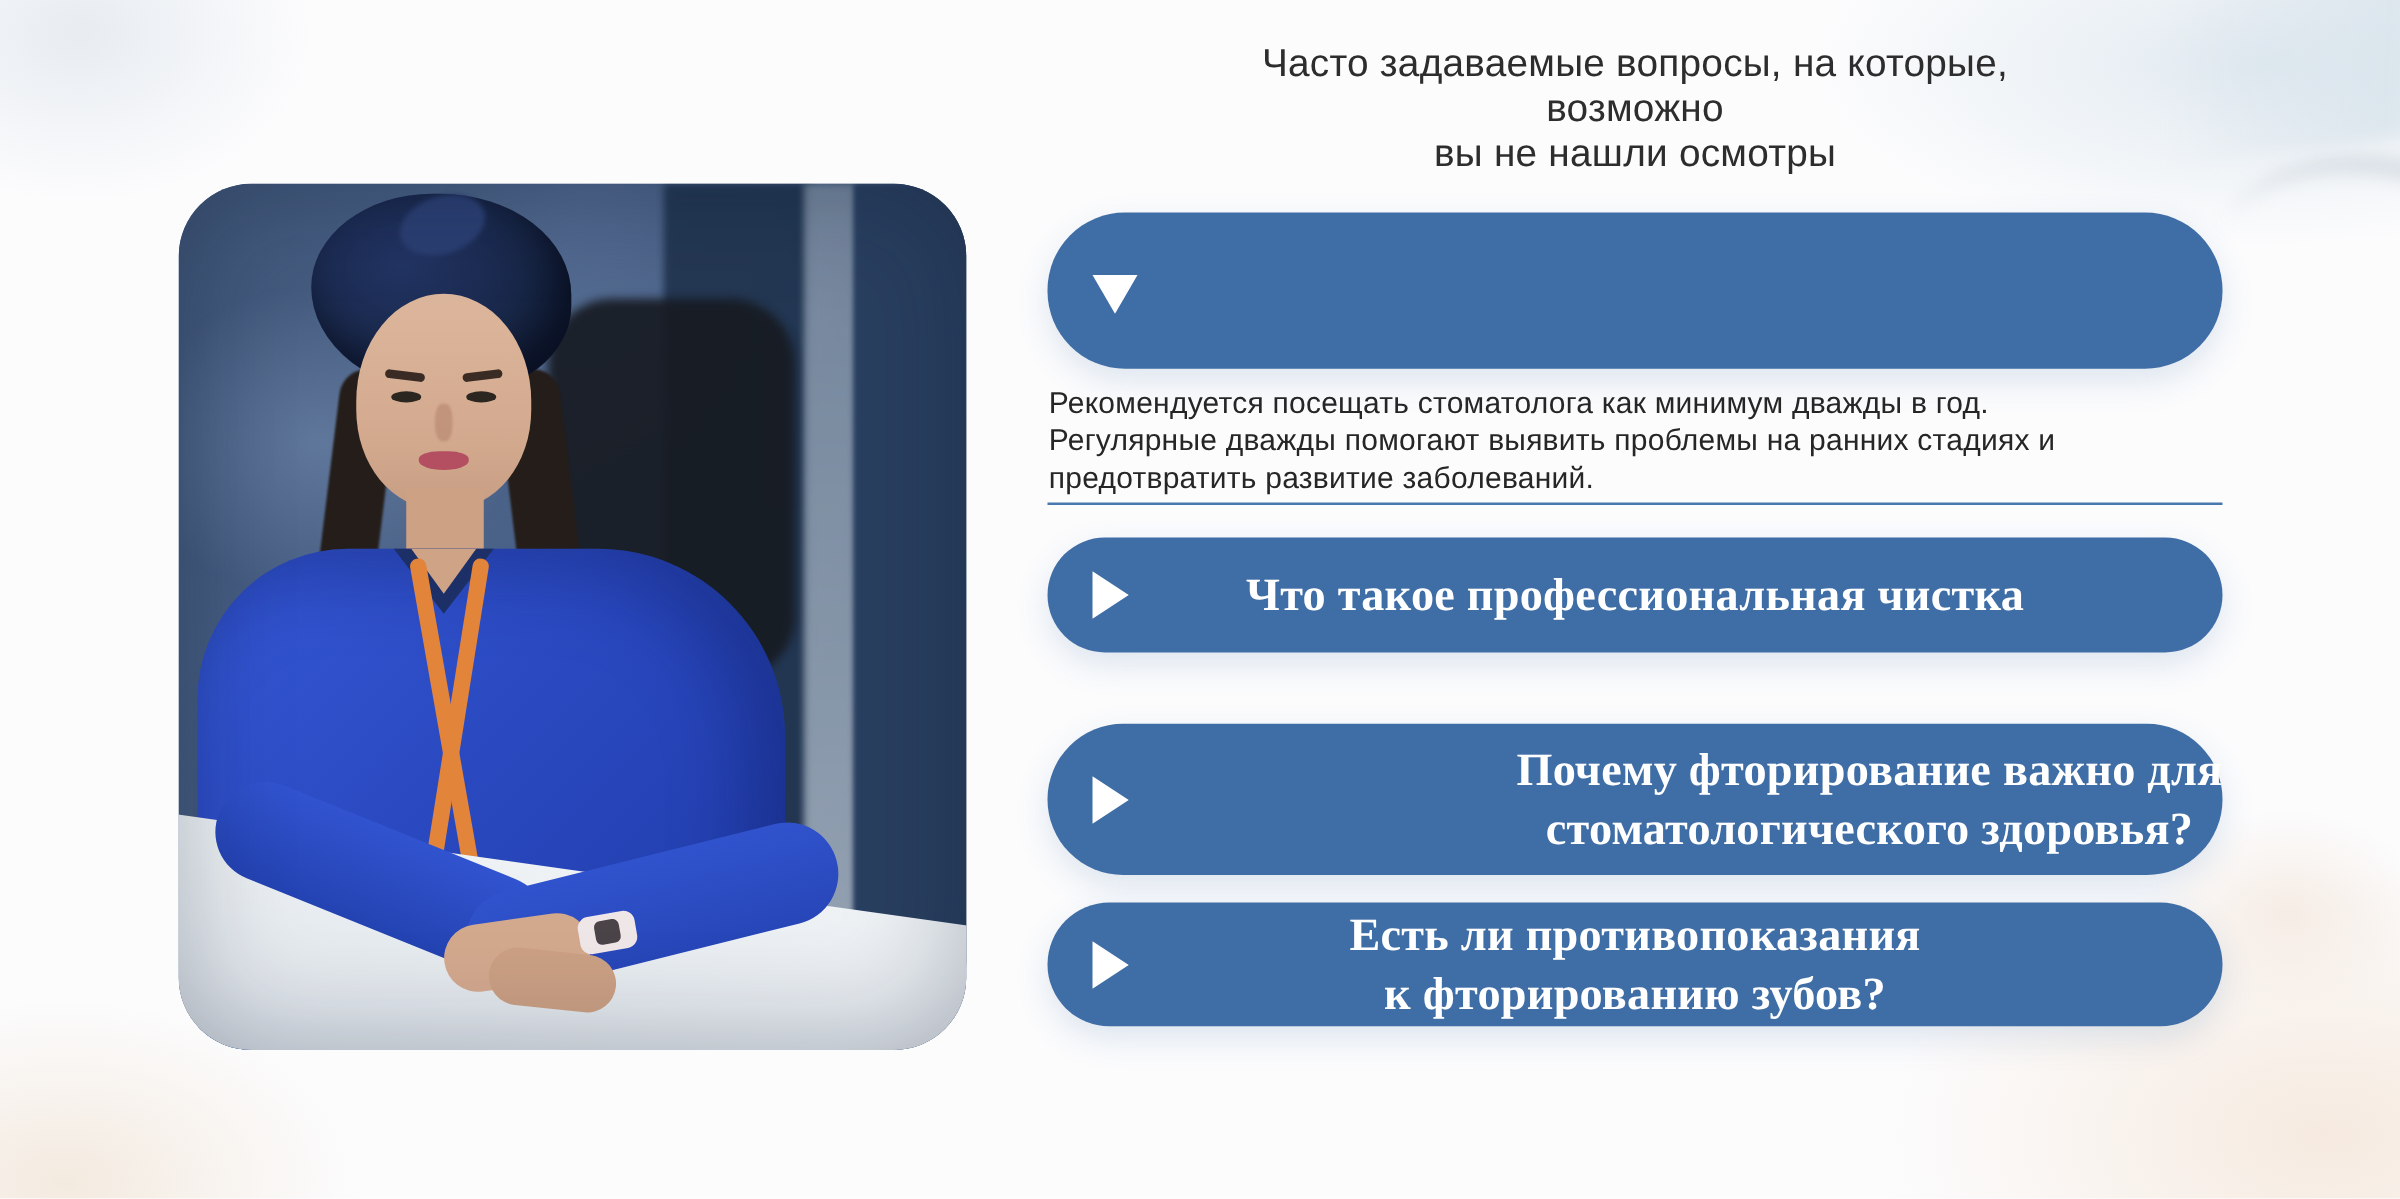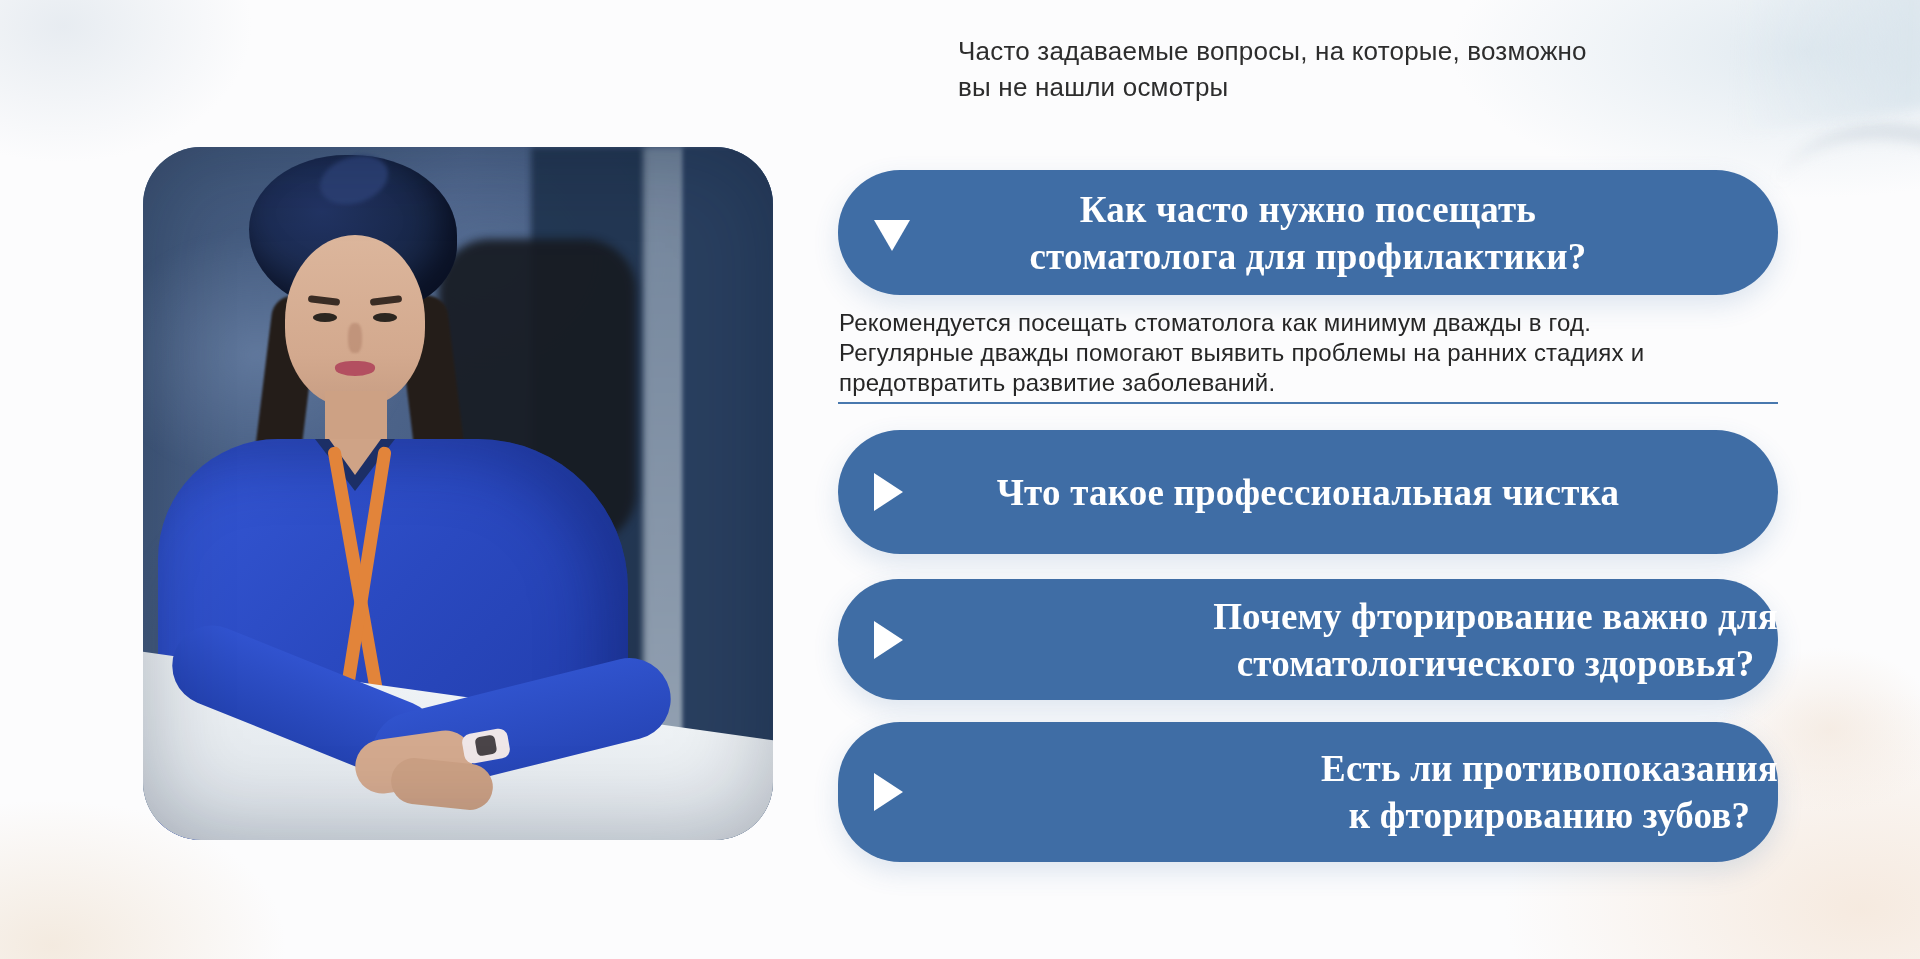--- a/index.html
+++ b/index.html
@@ -26,22 +26,22 @@
     transform:rotate(-8deg);filter:blur(6px);}
 
   
   .title{
     position:absolute;left:122px;top:14px;
     font-family:"Liberation Serif",serif;font-weight:bold;
     font-size:76px;line-height:84px;color:var(--title-blue,#1b4c97);
     letter-spacing:-1px;white-space:nowrap;
   }
   .subtitle{
-    position:absolute;left:958px;top:33px;width:700px;
-    font-size:26px;line-height:36px;color:#2d2d2d;letter-spacing:.2px;
+    position:absolute;left:958px;top:33px;width:700px;text-align:center;
+    font-size:31px;line-height:36px;color:#2d2d2d;letter-spacing:.2px;
   }
 
   
   .photo{position:absolute;left:143px;top:147px;width:630px;height:693px;
     border-radius:58px;overflow:hidden;background:#42597d;}
   .photo *{position:absolute;}
   .ph-wall{inset:0;background:linear-gradient(108deg,#3f5678 0%,#4c6389 38%,#42597d 62%,#2e4466 100%);}
   .ph-wall-tex{inset:0;filter:blur(3px);background:
     radial-gradient(220px 180px at 18% 30%,rgba(122,146,182,.5),rgba(122,146,182,0) 70%),
     radial-gradient(260px 220px at 55% 16%,rgba(96,120,158,.45),rgba(96,120,158,0) 70%),
@@ -105,23 +105,23 @@
     font-size:37px;line-height:47px;letter-spacing:.2px;
     box-shadow:0 10px 26px rgba(62,109,165,.16);
   }
   .pill .q{display:block;}
   .tri{position:absolute;left:36px;top:50%;width:0;height:0;}
   .tri-down{transform:translateY(-42%);
     border-left:18px solid transparent;border-right:18px solid transparent;border-top:31px solid #ffffff;}
   .tri-right{transform:translateY(-50%);
     border-top:19px solid transparent;border-bottom:19px solid transparent;border-left:29px solid #ffffff;}
   .pill-1{top:0;height:125px;}
-  .pill-2{top:260px;height:124px;}
+  .pill-2{top:260px;height:92px;}
   .pill-3{top:409px;height:121px;justify-content:flex-end;}
-  .pill-4{top:552px;height:140px;justify-content:flex-end;}
+  .pill-4{top:552px;height:99px;}
   .answer{
     position:absolute;left:1px;top:138px;width:900px;
     font-size:24px;line-height:30px;color:var(--text-dark,#262626);letter-spacing:.2px;
   }
   .answer .line{display:block;}
   .divider{position:absolute;left:0;top:232px;width:940px;height:0;
     border-top:2px solid var(--divider-blue,#4878ae);}
 </style>
 </head>
 <body>
@@ -173,24 +173,20 @@
     <div class="ph-watch">
       <div class="ph-watch-face"></div>
     </div>
     <div class="ph-vignette"></div>
   </div>
 
   <div class="faq">
 
     <button class="pill pill-1">
       <span class="tri tri-down"></span>
-      <span class="q-wrap">
-        <span class="q">Как часто нужно посещать</span>
-        <span class="q">стоматолога для профилактики?</span>
-      </span>
     </button>
 
     <div class="answer">
       <span class="line">Рекомендуется посещать стоматолога как минимум дважды в год.</span>
       <span class="line">Регулярные дважды помогают выявить проблемы на ранних стадиях и</span>
       <span class="line">предотвратить развитие заболеваний.</span>
     </div>
 
     <div class="divider"></div>
 

